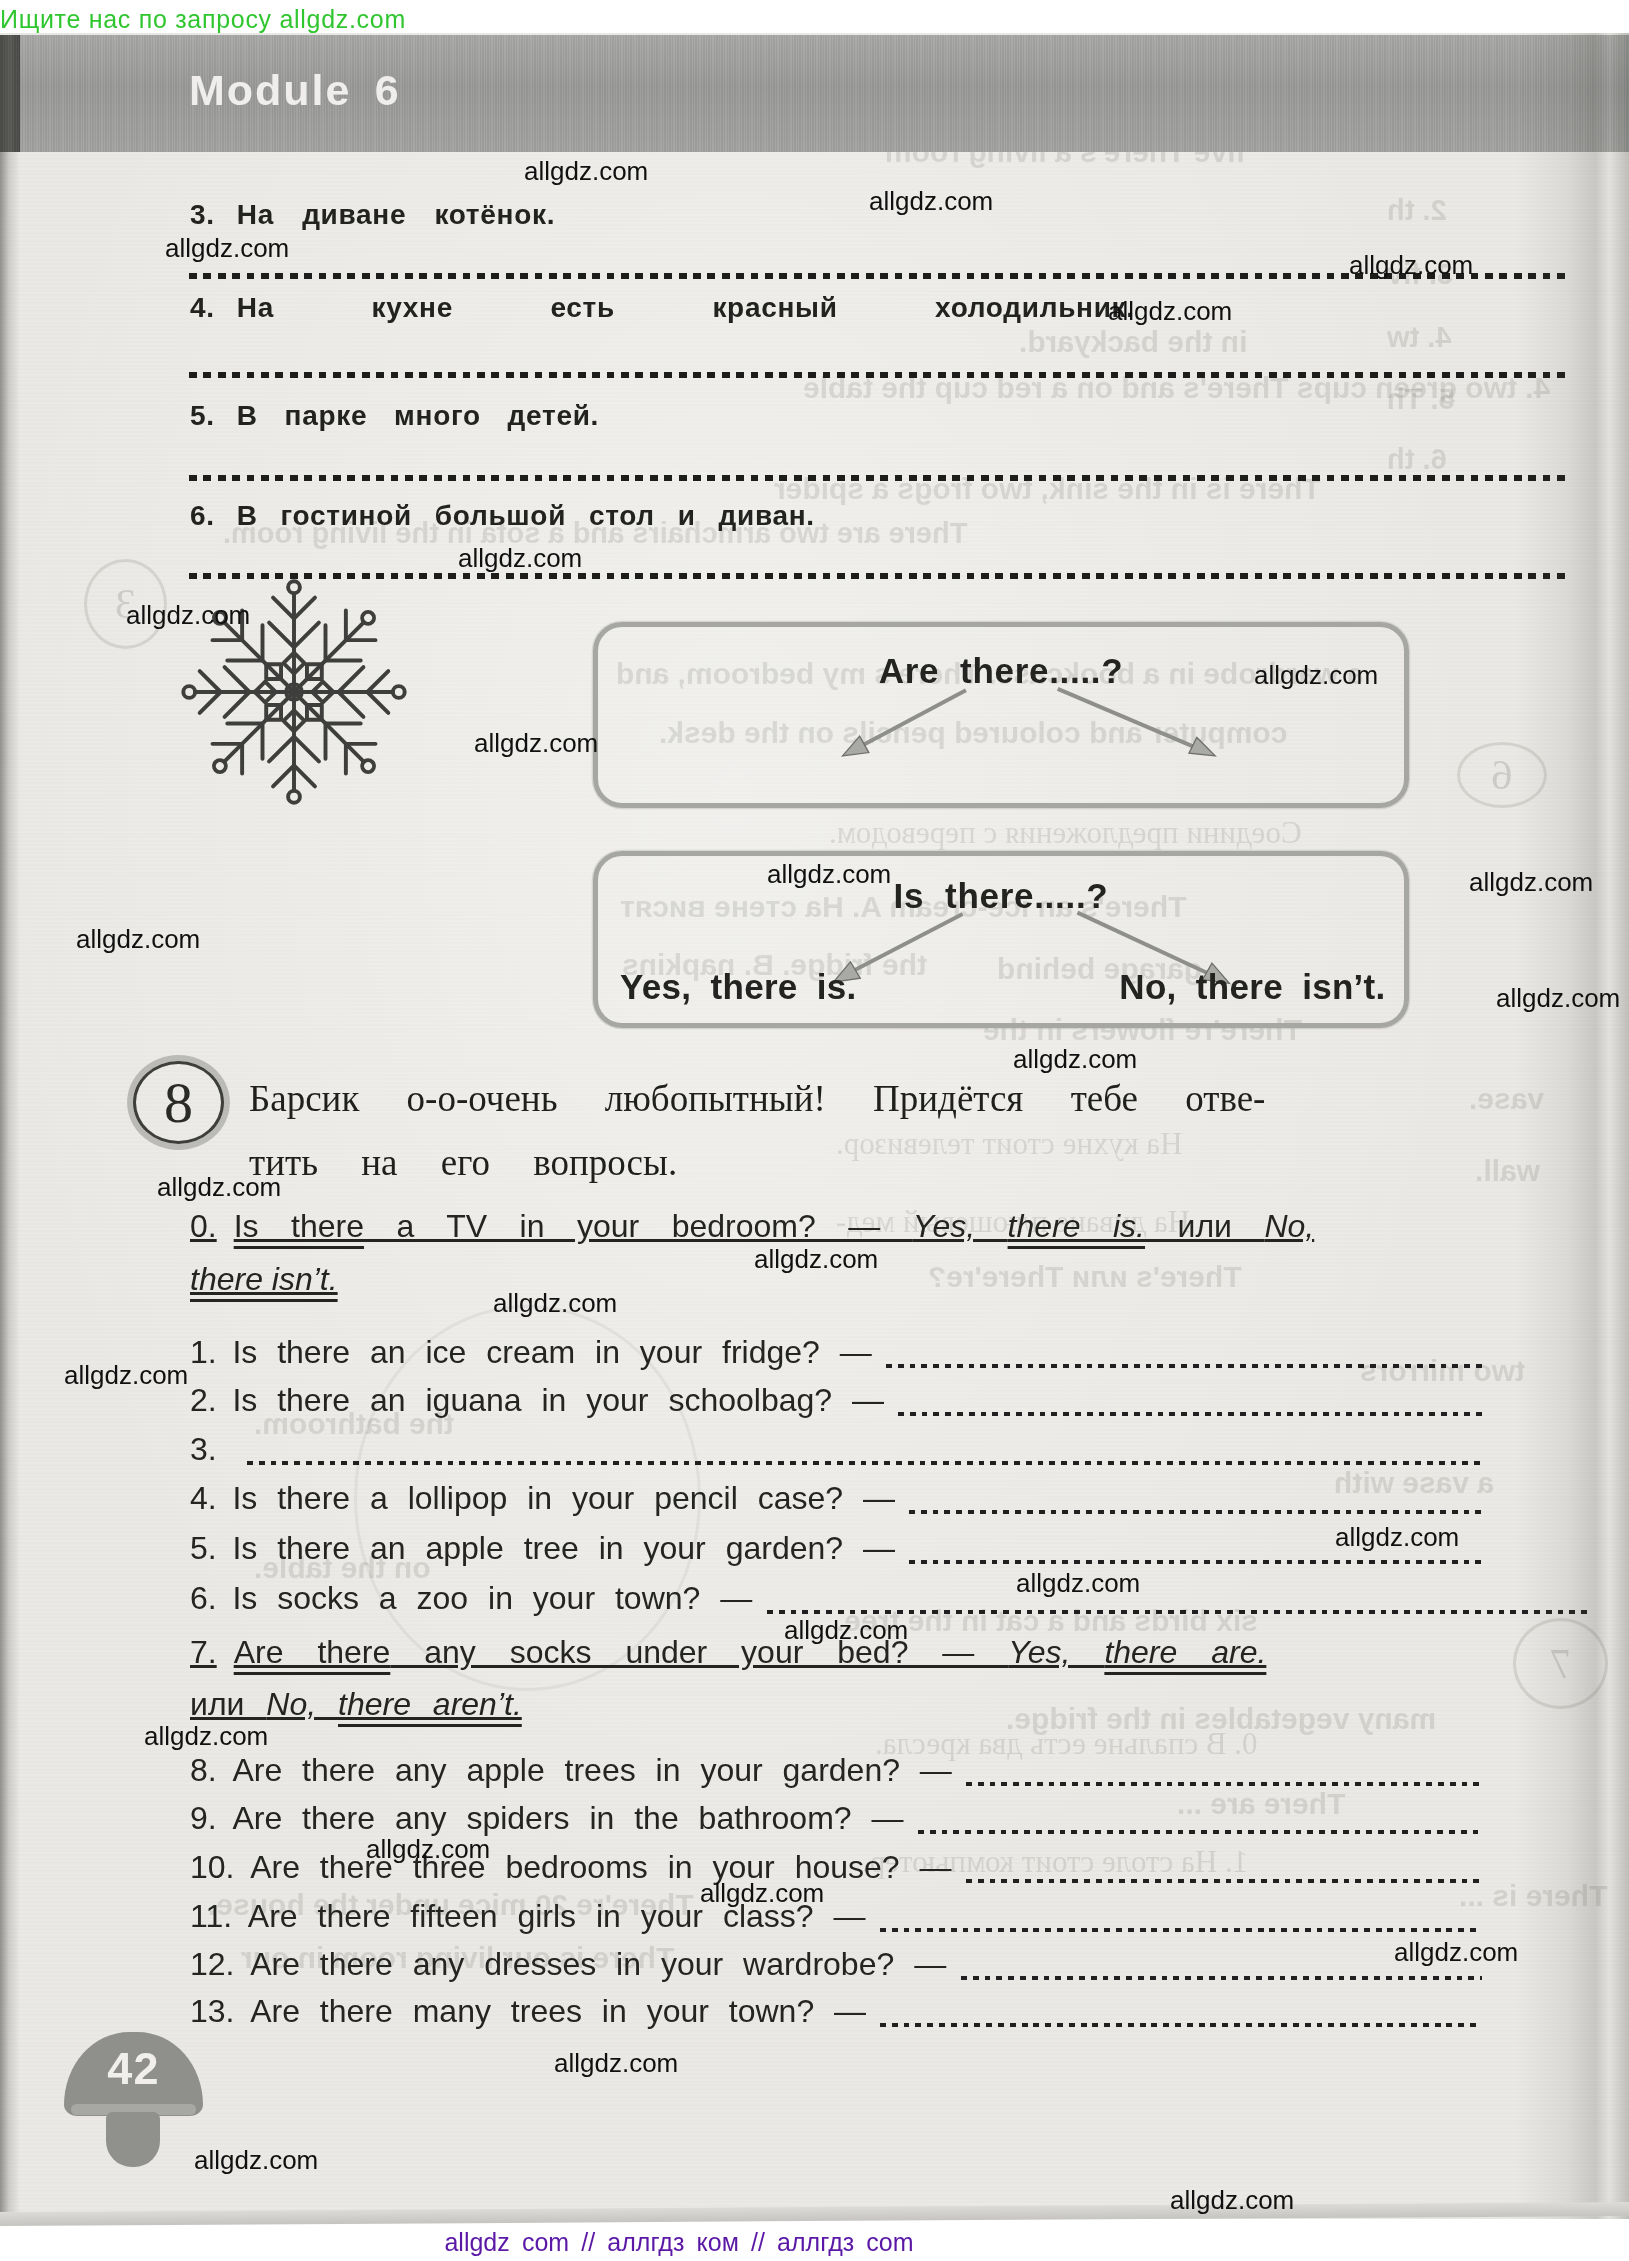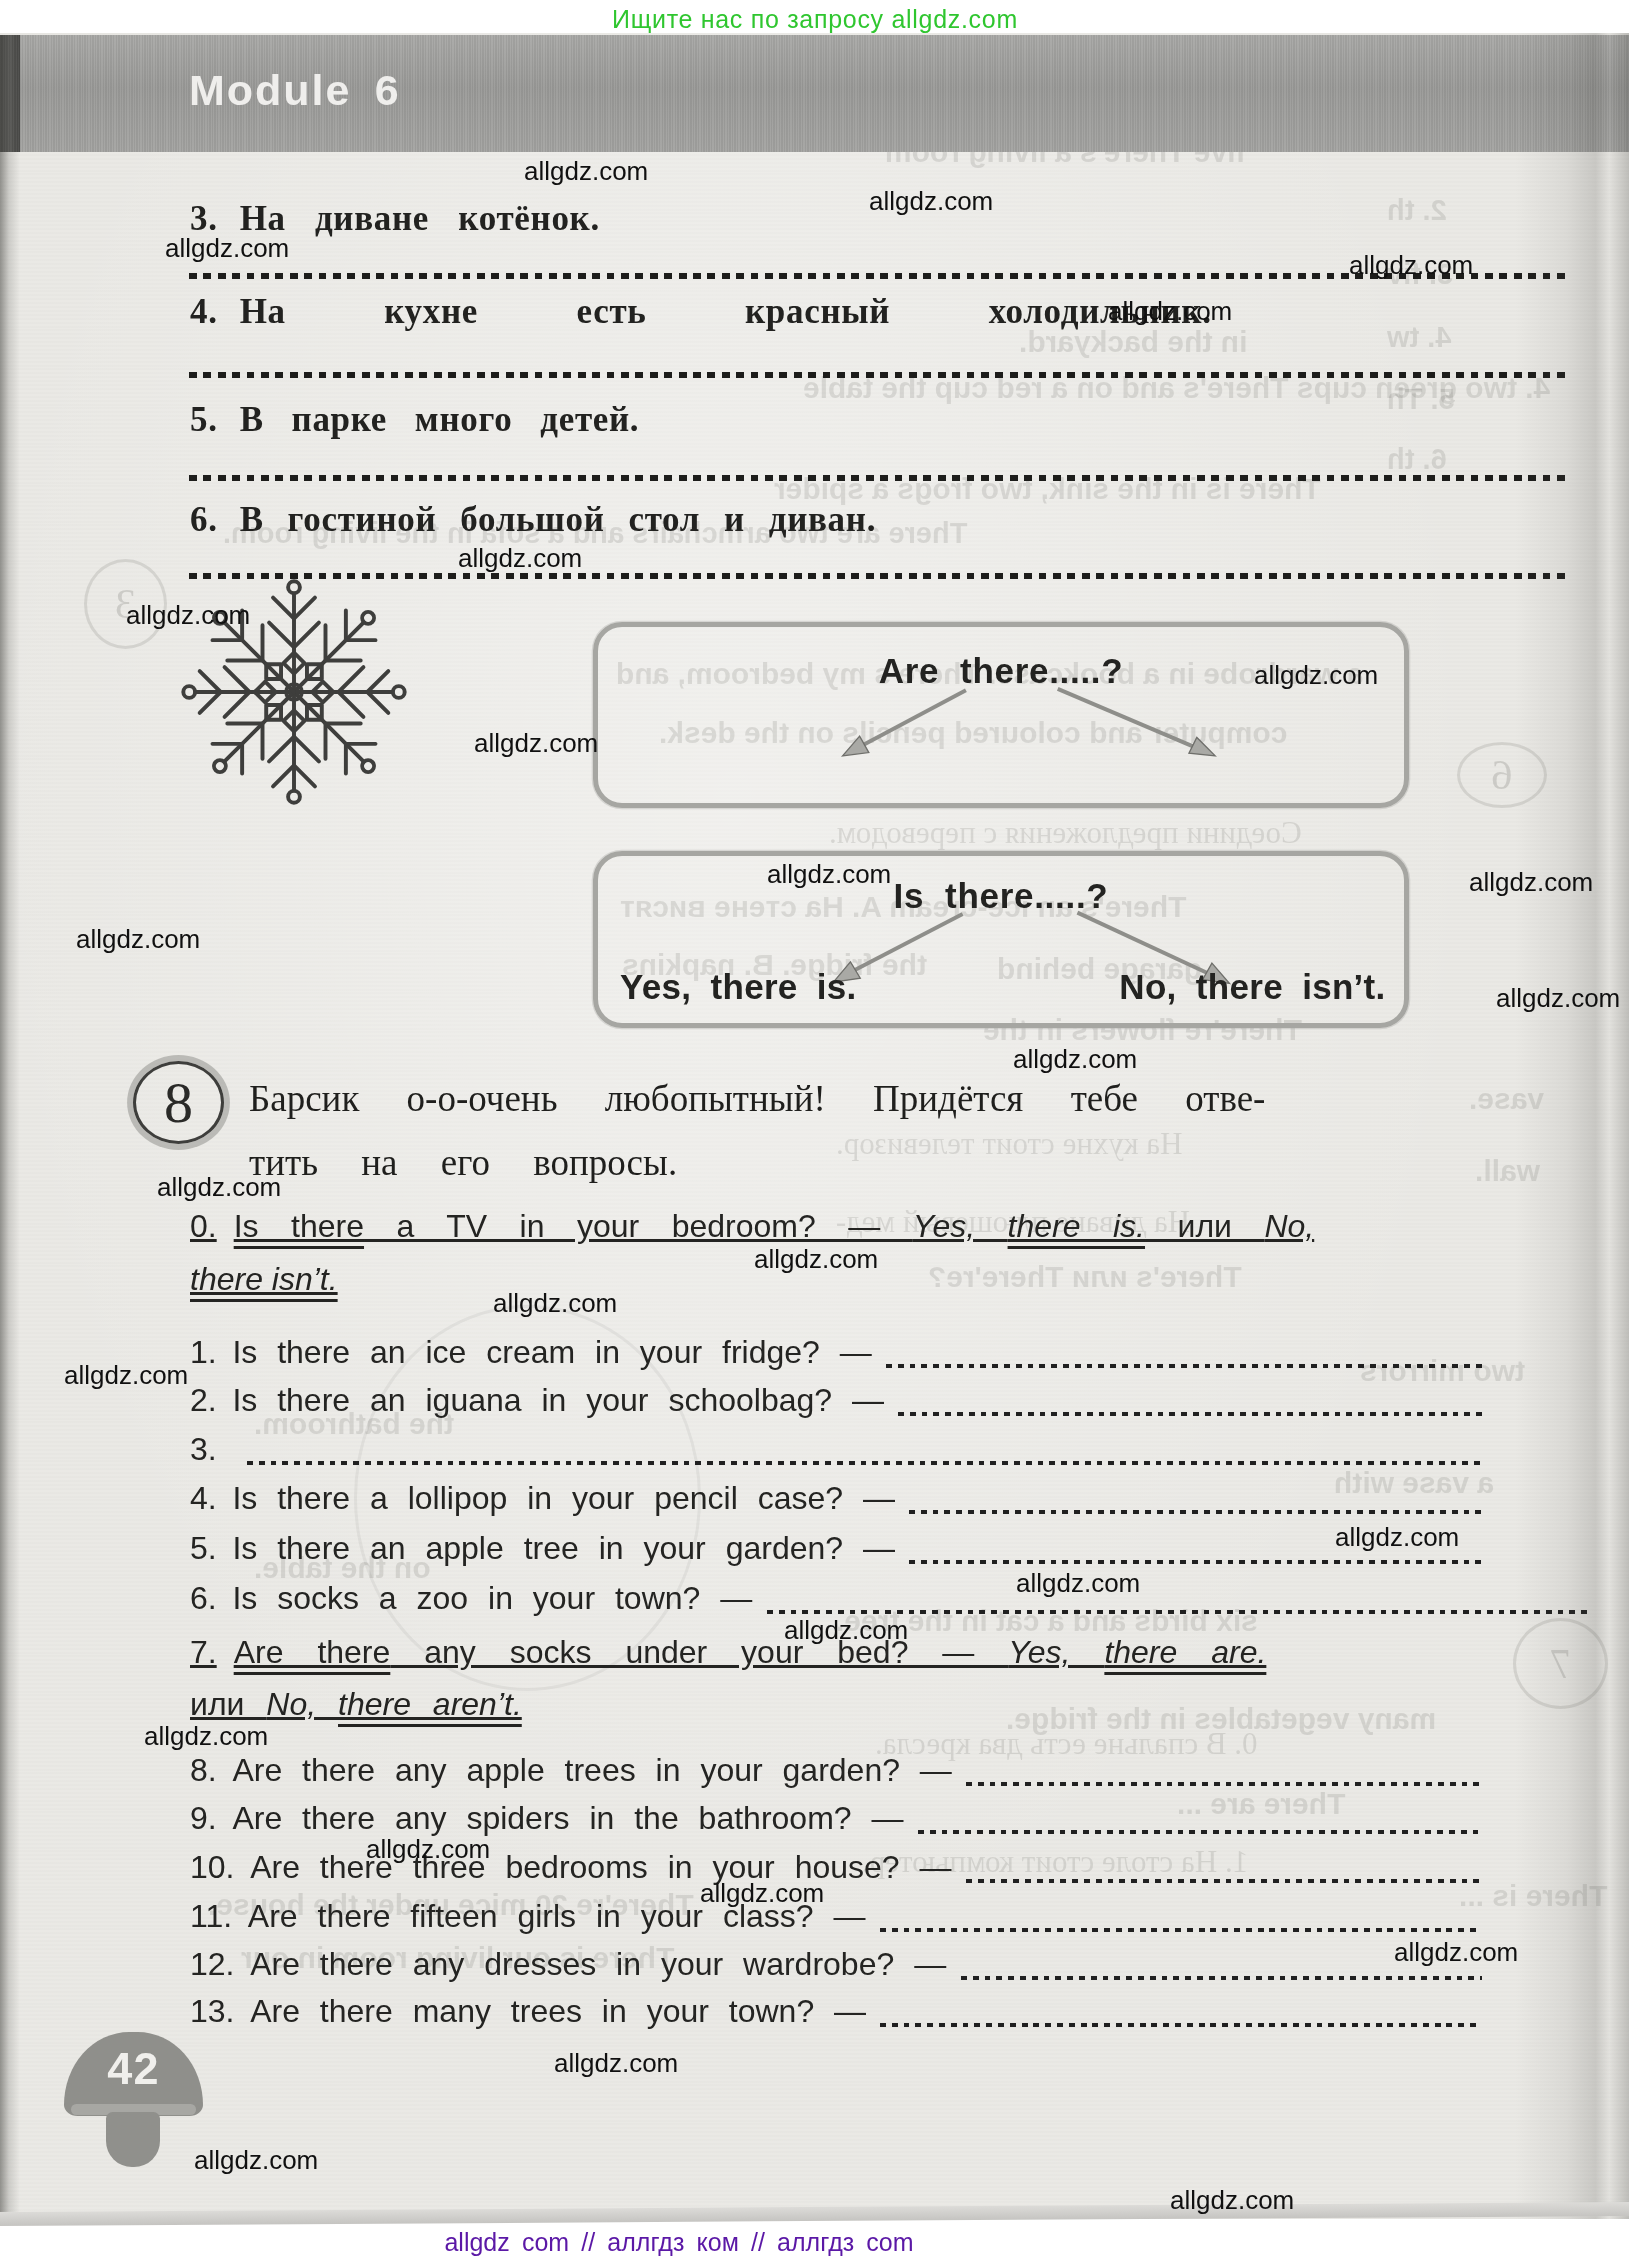--- a/index.html
+++ b/index.html
@@ -22,21 +22,21 @@
   .spine-shadow{
     position:absolute;right:0;top:33px;width:115px;height:2186px;z-index:4;
     background:linear-gradient(90deg, rgba(0,0,0,0), rgba(90,90,86,.10) 45%, rgba(70,70,66,.20) 70%, rgba(140,140,136,.08) 82%, rgba(60,60,56,.26) 100%);
   }
   .scan-bottom-edge{
     position:absolute;left:-13px;top:2207px;width:1665px;height:14.4px;z-index:4;
     background:linear-gradient(180deg,#dcdbd8,#c5c4c1);transform:rotate(-0.35deg);
   }
   
   .promo{
-    position:absolute;left:0;top:5.2px;width:1630px;text-align:center;
+    position:absolute;left:0;top:5.2px;width:1630px;
     font-size:25px;letter-spacing:0.7px;z-index:6;
   }
   .modbar{
     position:absolute;left:0;top:35px;width:1630px;height:117px;z-index:2;
     background:linear-gradient(180deg,#a8a8a6 0%,#9a9a98 45%,#a3a3a1 100%);
   }
   .modbar::before{
     content:"";position:absolute;left:0;top:0;width:19.7px;height:100%;background:#49494 7;
     background:#484846;
   }
@@ -60,22 +60,22 @@
     font-family:"Liberation Sans",sans-serif;
   }
   .ghost.serif{font-family:"Liberation Serif",serif;font-weight:normal;}
   .goval{
     position:absolute;z-index:1;border:3.3px solid rgba(60,60,56,.13);border-radius:50%;
     color:rgba(60,60,56,.17);display:flex;align-items:center;justify-content:center;
     font-size:42px;font-family:"Liberation Serif",serif;transform:scaleX(-1);
   }
   
   .ru-item{
-    position:absolute;left:190px;z-index:2;font-size:35px;font-weight:bold;color:#222220;
-    white-space:nowrap;letter-spacing:0.7px;font-family:Liberation Serif, serif;
+    position:absolute;left:190px;z-index:2;font-size:28px;font-weight:bold;color:#222220;
+    white-space:nowrap;letter-spacing:0.7px;
   }
   .ru-item .rnum{margin-right:22px;}
   .dotline{
     position:absolute;left:189px;width:1382px;height:5.9px;z-index:2;
     background:repeating-linear-gradient(90deg,#1d1d1b 0 7.9px,rgba(0,0,0,0) 7.9px 14.4px);
   }
   
   .gbox{
     position:absolute;left:593px;width:816px;z-index:2;
     border:5.9px solid #a6a6a2;border-radius:29px;box-sizing:border-box;

